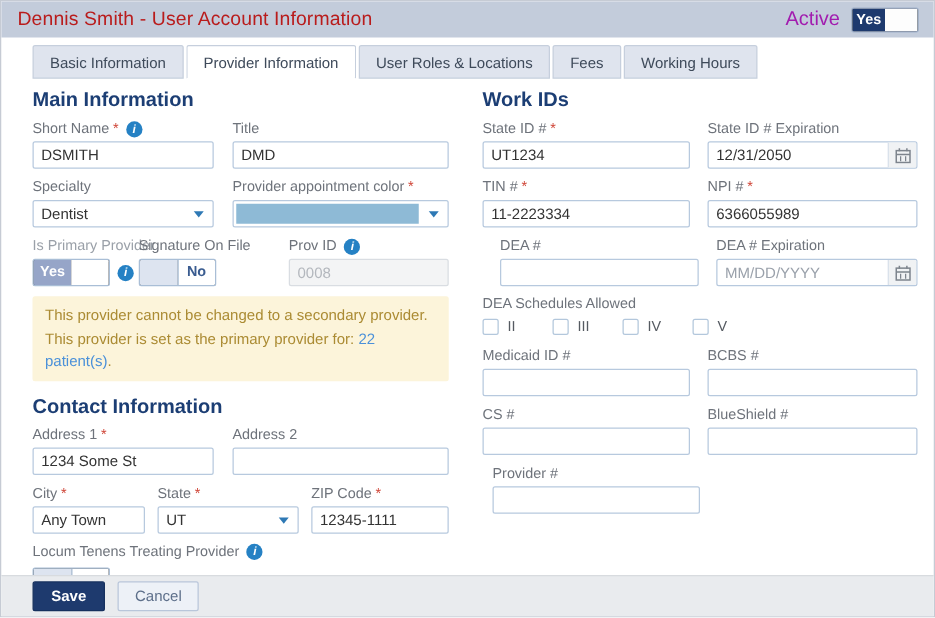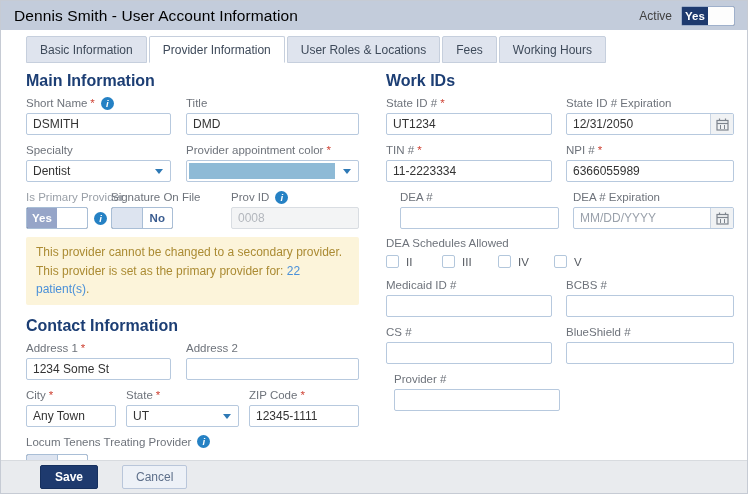--- a/index.html
+++ b/index.html
@@ -2,23 +2,23 @@
 <html><head>
 <meta charset="utf-8">
 <style>
   * { margin:0; padding:0; box-sizing:border-box; }
   html,body { background:#fff; }
   body { font-family:"Liberation Sans", sans-serif; }
   .page { width:748px; height:494px; background:#fff; position:relative; overflow:hidden; border:1px solid #c6cbd4; }
 
   
   .header { height:29px; background:#c3ccdb; display:flex; align-items:center; padding:0 12px 0 13px; }
-  .header-title { font-size:15.5px; color:#000000; letter-spacing:.1px; }
+  .header-title { font-size:15.5px; color:#b91c1c; letter-spacing:.1px; }
   .header-right { margin-left:auto; display:flex; align-items:center; gap:9px; }
-  .active-label { font-size:12px; color:#404040;text-align:center; }
+  .active-label { font-size:16px; color:#a21caf;text-align:center; }
 
   
   .toggle { display:flex; width:62px; height:22px; border:1px solid #a9bed6; border-radius:2px; overflow:hidden; font-size:11.5px; font-weight:bold; background:#404040; cursor:pointer; }
   .toggle .half { flex:1; display:flex; align-items:center; justify-content:center; }
   .toggle.sm { width:54px; height:20px; border-color:#9fb0cb; }
   .toggle.on .left { background:#1e3a6e; color:#fff; }
   .toggle.on .right { background:#fdfdfd; }
   .toggle.on-disabled .left { background:#96a5c8; color:#fff; }
   .toggle.on-disabled .right { background:#fff; }
   .toggle.off .left { background:#dde4f0; }
@@ -66,21 +66,21 @@
 
   .cb-row { display:flex; margin:1px 0 10px; }
   .cb-item { width:56px; display:flex; align-items:center; }
   .cb { width:13px; height:13px; border:1px solid #b3c7dc; border-radius:2px; background:#fff; cursor:pointer; flex:none; }
   .cb-lbl { font-size:11.5px; color:#555a61; margin-left:7px; }
 
   .sched-lbl { font-size:11.5px; color:#6e737b; margin:2px 0 6px; }
 
   
   .footer { position:absolute; left:0; right:0; bottom:0; height:33px; background:#e9ebee; border-top:1px solid #d8dbdf; display:flex; align-items:center; padding-left:25px; gap:10px; }
-  .btn { height:24px; font-family:"Liberation Sans",sans-serif; font-size:12px; border-radius:2px; cursor:pointer;margin-left:14px; }
+  .btn { height:24px; font-family:"Liberation Sans",sans-serif; font-size:12px; border-radius:2px; cursor:pointer; }
   .btn-save { background:#1e3a6e; color:#fff; border:1px solid #16305e; padding:0 14px; font-weight:bold; }
   .btn-cancel { background:#edf1f7; color:#5d6f8a; border:1px solid #b9c6da; padding:0 13px; }
 </style>
 </head>
 <body>
 
 <div class="page">
 
   <div class="header">
     <div class="header-title">Dennis Smith - User Account Information</div>

